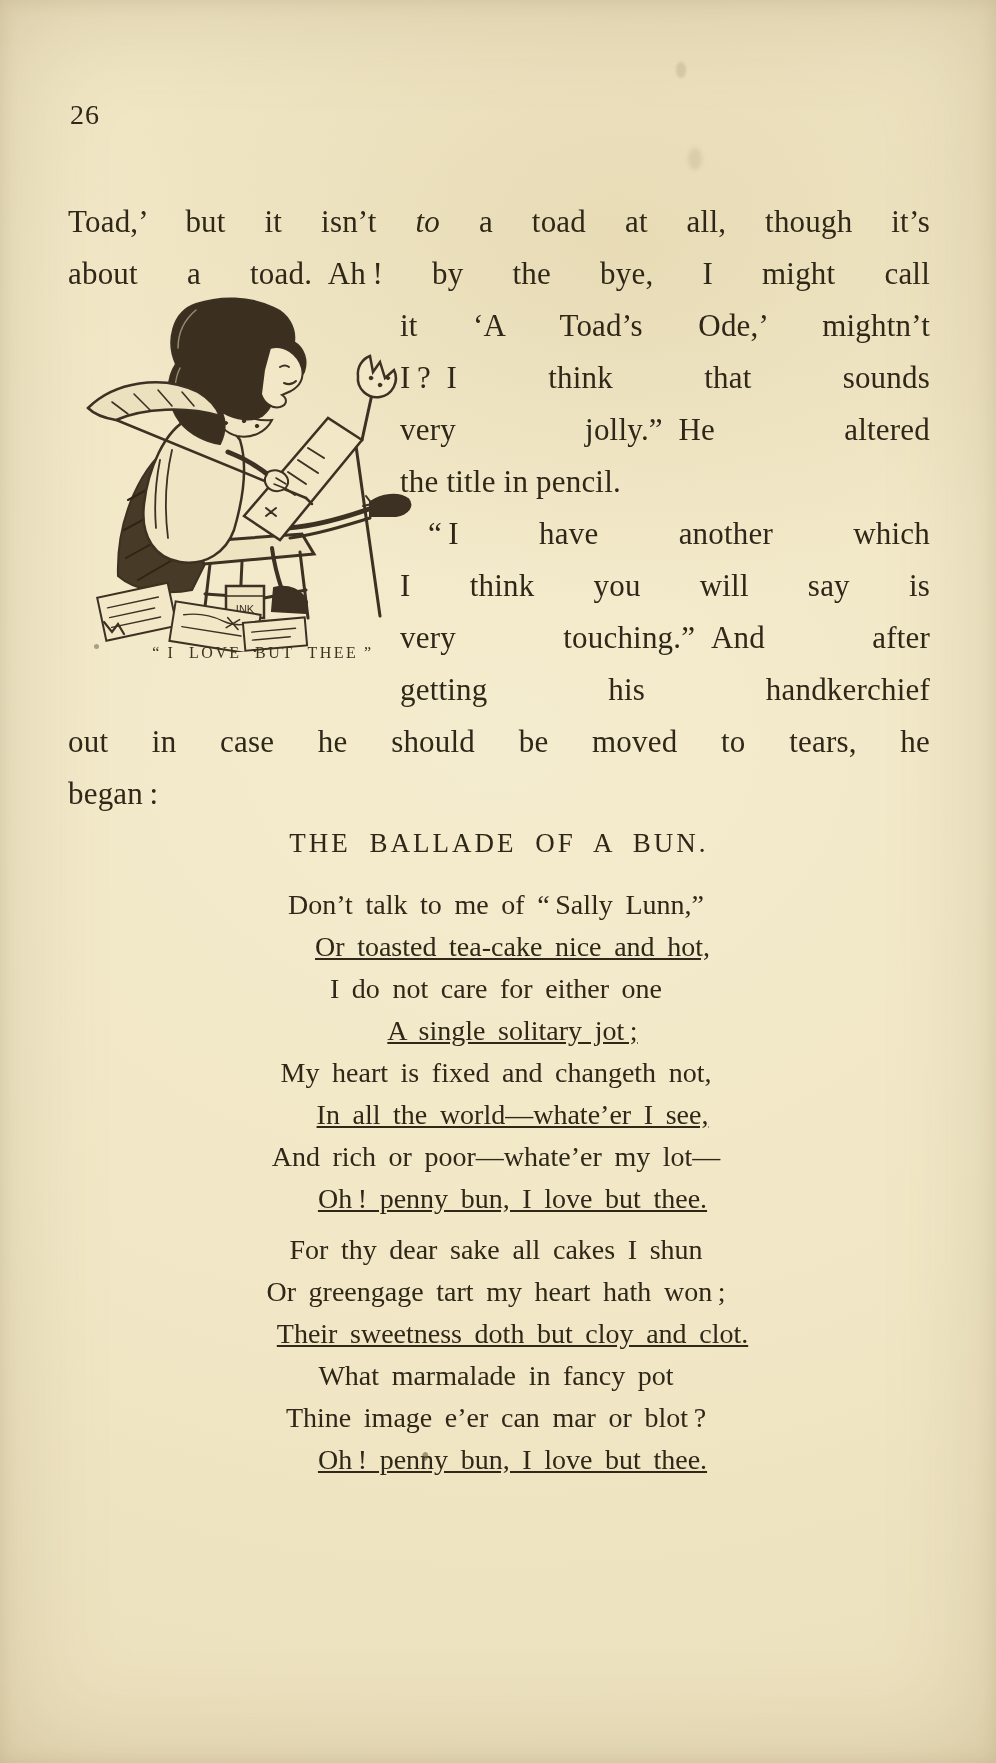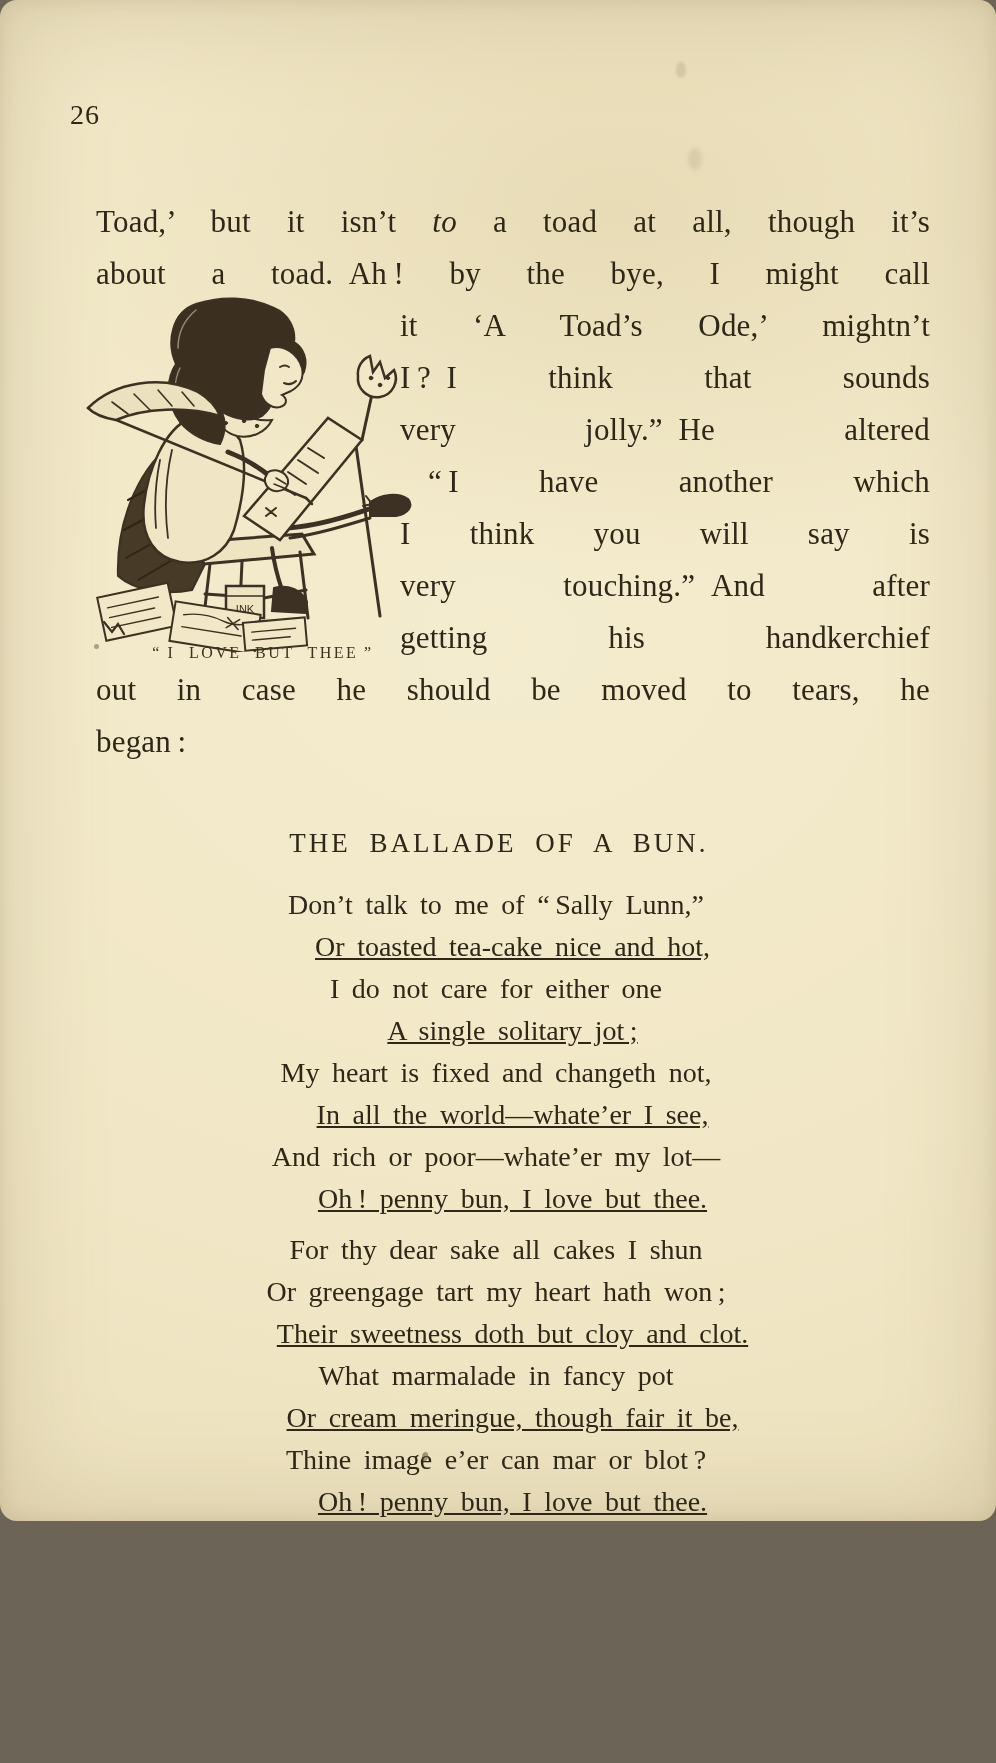--- a/index.html
+++ b/index.html
@@ -1,32 +1,31 @@
 <!DOCTYPE html>
 <html><head>
 <meta charset="utf-8">
 <style>
   html,body{margin:0;padding:0;background:#6b6457;}
   .page{
     position:relative;
-    width:996px;height:1521px;
+    width:996px;height:1763px;
     margin:0 auto;
     font-family:"Liberation Serif", serif;
     color:#2f2718;
     background:
       radial-gradient(900px 600px at 62% 14%, rgba(214,196,150,.35) 0%, rgba(214,196,150,0) 60%),
       radial-gradient(1400px 1100px at 50% 42%, #f4ecce 0%, #f1e7c6 55%, #ebdfbb 100%);
     box-shadow: inset 0 0 110px rgba(122,100,58,.22), inset 0 0 18px rgba(122,100,58,.15);
     overflow:hidden;
-    border-radius:17px;
   }
   .pagenum{position:absolute;left:70px;top:99px;font-size:28px;letter-spacing:1px;}
   .runhead{position:absolute;left:168px;top:96px;font-size:31px;letter-spacing:4px;word-spacing:13px;white-space:nowrap;}
   .bodyblock{position:absolute;left:68px;top:196px;width:862px;font-size:31px;line-height:52px;letter-spacing:.2px;}
-  .bline{height:52px;white-space:nowrap;margin-left:28px;}
+  .bline{height:52px;white-space:nowrap;}
   .just{text-align:justify;text-align-last:justify;white-space:normal;}
   .r-wrap{margin-left:332px;width:530px;}
   .ind{text-indent:28px;}
   .em{font-style:italic;}
   .caption{position:absolute;left:108px;top:644px;width:310px;text-align:center;
     font-size:16px;letter-spacing:2.5px;word-spacing:7px;color:#3d3321;white-space:nowrap;}
   .poemhead{position:absolute;left:68px;top:828px;width:862px;text-align:center;
     font-size:27px;letter-spacing:3px;word-spacing:9px;}
   .poem{position:absolute;left:176px;top:884px;width:640px;font-size:28px;line-height:42px;word-spacing:.2em;text-align:center;}
   .stanza2{margin-top:9px;}
@@ -45,20 +44,21 @@
 <div class="page">
 
   <div class="pagenum">26</div>
 
   <div class="bodyblock">
     <div class="bline just"><span>Toad,’ but it isn’t </span><span class="em">to</span><span> a toad at all, though it’s</span></div>
     <div class="bline just">about a toad. Ah ! by the bye, I might call</div>
     <div class="bline just r-wrap">it ‘A Toad’s Ode,’ mightn’t</div>
     <div class="bline just r-wrap">I ? I think that sounds</div>
     <div class="bline just r-wrap">very jolly.” He altered</div>
+    <div class="bline r-wrap">the title in pencil.</div>
     <div class="bline just r-wrap ind">“ I have another which</div>
     <div class="bline just r-wrap">I think you will say is</div>
     <div class="bline just r-wrap">very touching.” And after</div>
     <div class="bline just r-wrap">getting his handkerchief</div>
     <div class="bline just">out in case he should be moved to tears, he</div>
     <div class="bline">began :</div>
   </div>
 
   <svg class="illo" viewBox="0 0 348 362">
     <g stroke="#3c3122" stroke-linecap="round" fill="none">
@@ -173,21 +173,20 @@
       <div class="pl">My heart is fixed and changeth not,</div>
       <div class="pl alt">In all the world—whate’er I see,</div>
       <div class="pl">And rich or poor—whate’er my lot—</div>
       <div class="pl alt">Oh ! penny bun, I love but thee.</div>
     </div>
     <div class="stanza2">
       <div class="pl">For thy dear sake all cakes I shun</div>
       <div class="pl">Or greengage tart my heart hath won ;</div>
       <div class="pl alt">Their sweetness doth but cloy and clot.</div>
       <div class="pl">What marmalade in fancy pot</div>
-      <div class="pl alt">Or cream meringue, though fair it be,</div>
       <div class="pl">Thine image e’er can mar or blot ?</div>
       <div class="pl alt">Oh ! penny bun, I love but thee.</div>
     </div>
   </div>
 
   <div class="speck sp1"></div>
   <div class="speck sp2"></div>
   <div class="speck sp3"></div>
   <div class="speck sp4"></div>
 </div>

